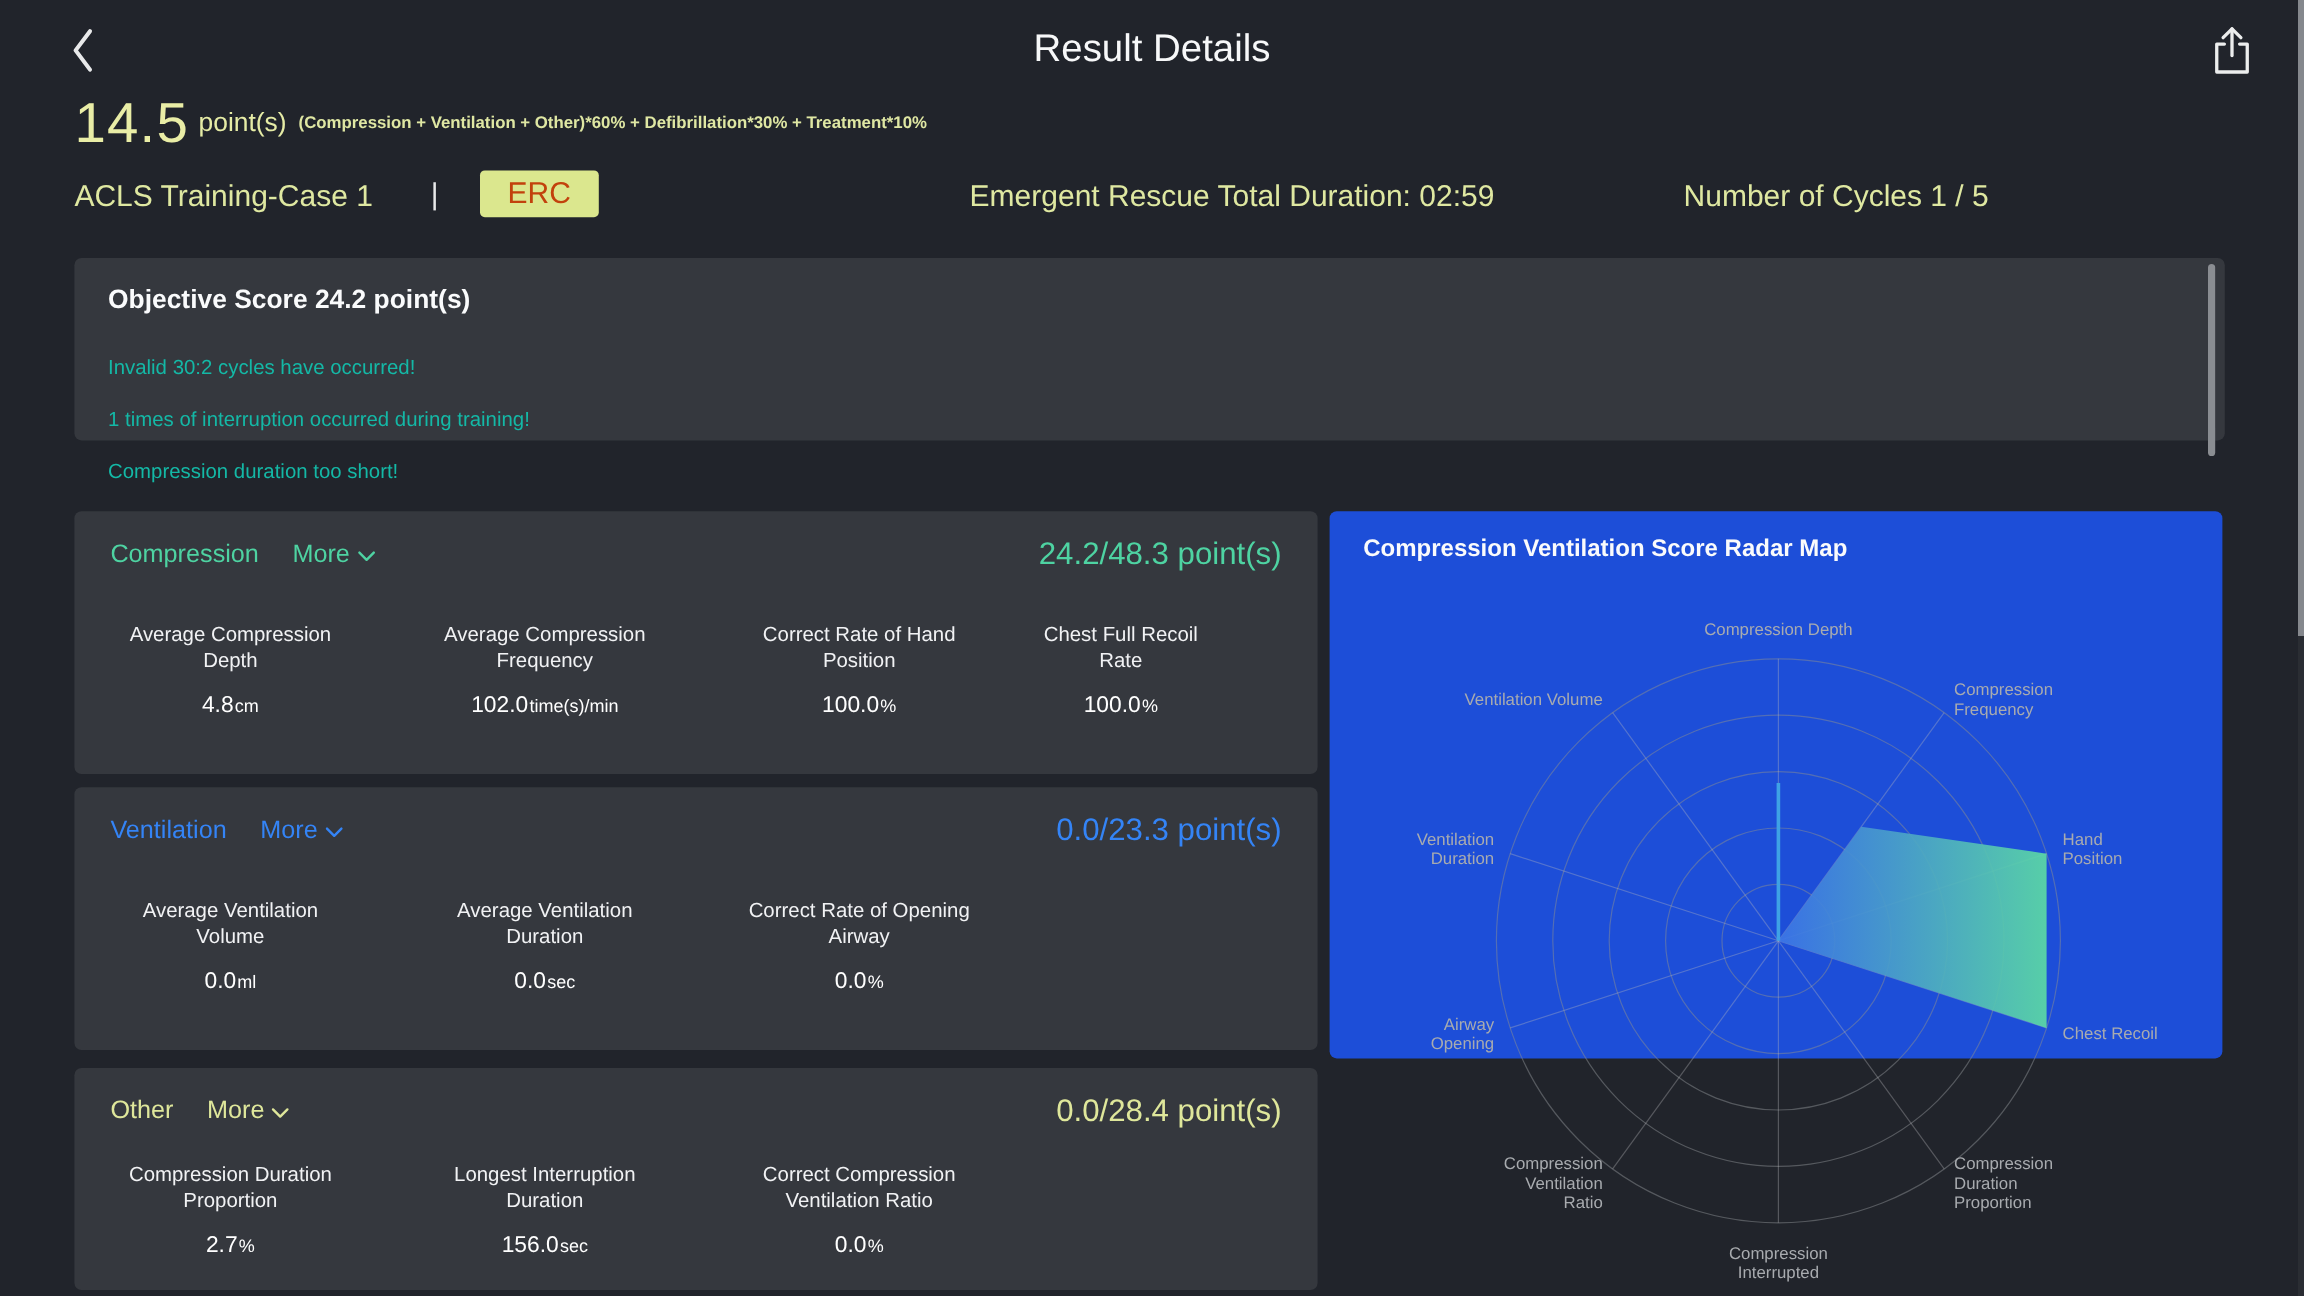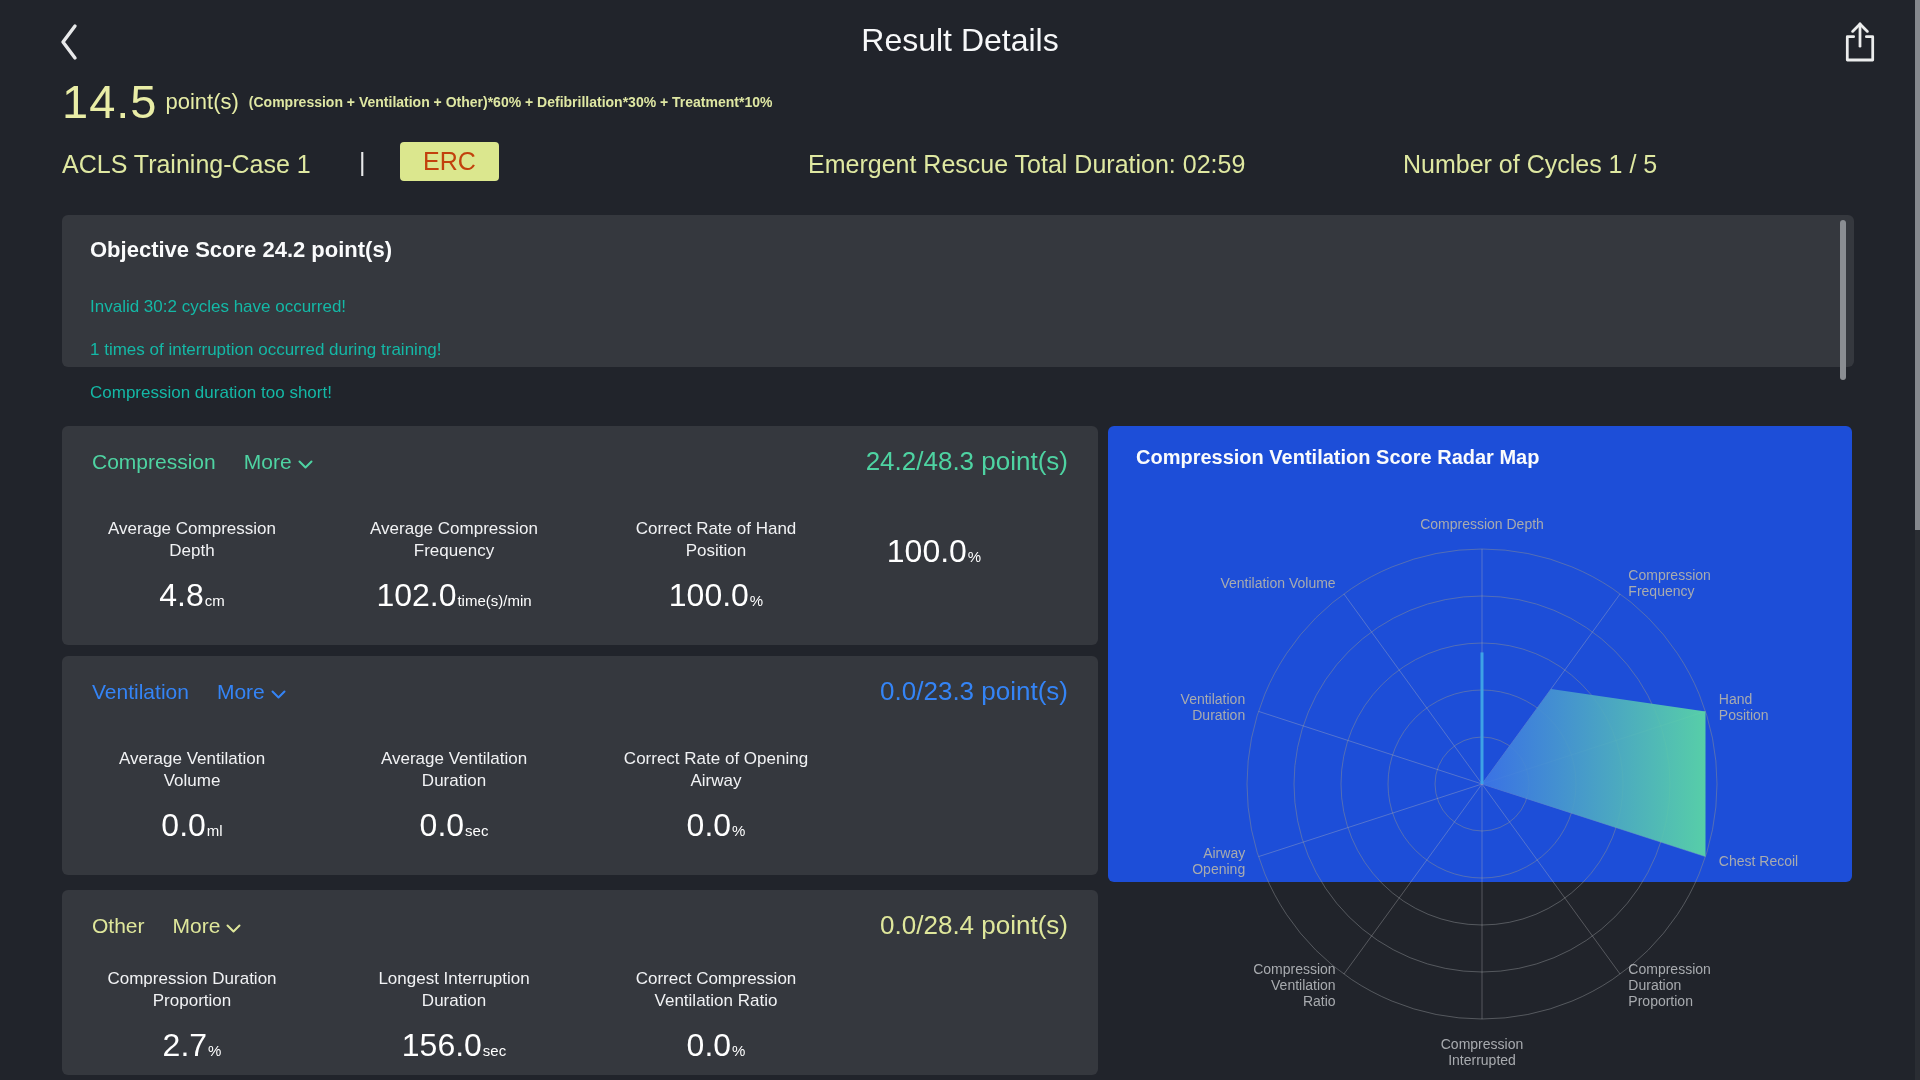--- a/index.html
+++ b/index.html
@@ -66,21 +66,21 @@
   .more-btn svg { stroke:currentColor; }
   .sec-score { margin-left:auto; font-size:26px; }
   .acc-green  { color:#4ed3a2; }
   .acc-blue   { color:#3484f6; }
   .acc-yellow { color:#dfe79b; }
   .stat { position:absolute; top:92px; width:240px; text-align:center; }
   .panel-other .stat { top:78px; }
   .stat-c0 { left:10px; } .stat-c1 { left:272px; } .stat-c2 { left:534px; } .stat-c3 { left:752px; }
   .stat-label { font-size:17px; line-height:22px; color:#f1f2f4; }
   .stat-value-row { margin-top:15px; display:flex; justify-content:center; align-items:baseline; }
-  .stat-value { font-size:32px; color:#ffffff; }
+  .stat-value { font-size:19px; color:#ffffff; }
   .stat-unit { font-size:15px; color:#ffffff; margin-left:1px; }
   
   .radar-panel {
     position:absolute; left:1108px; top:426px; width:744px; height:456px;
     background:#1d4ed8; border-radius:6px;
   }
   .radar-title { position:absolute; left:28px; top:20px; font-size:20px; font-weight:700; color:#fafbfc; }
   .radar-panel svg { position:absolute; left:0; top:0; }
   
   .page-scroll-track { position:absolute; right:0; top:0; width:5px; height:1080px; background:#2a2d33; cursor:pointer; }
@@ -167,20 +167,23 @@
   <div class="stat stat-c2">
     <div class="stat-label">
       <span>Correct Rate of Hand</span><br><span>Position</span>
     </div>
     <div class="stat-value-row">
         <span class="stat-value">100.0</span>
         <span class="stat-unit">%</span>
       </div>
   </div>
   <div class="stat stat-c3">
+    <div class="stat-label">
+      <span>Chest Full Recoil</span><br><span>Rate</span>
+    </div>
     <div class="stat-value-row">
         <span class="stat-value">100.0</span>
         <span class="stat-unit">%</span>
       </div>
   </div>
 </div>
 
 <div class="panel panel-ventilation">
   <div class="panel-head">
     <span class="sec-title acc-blue">Ventilation</span>

